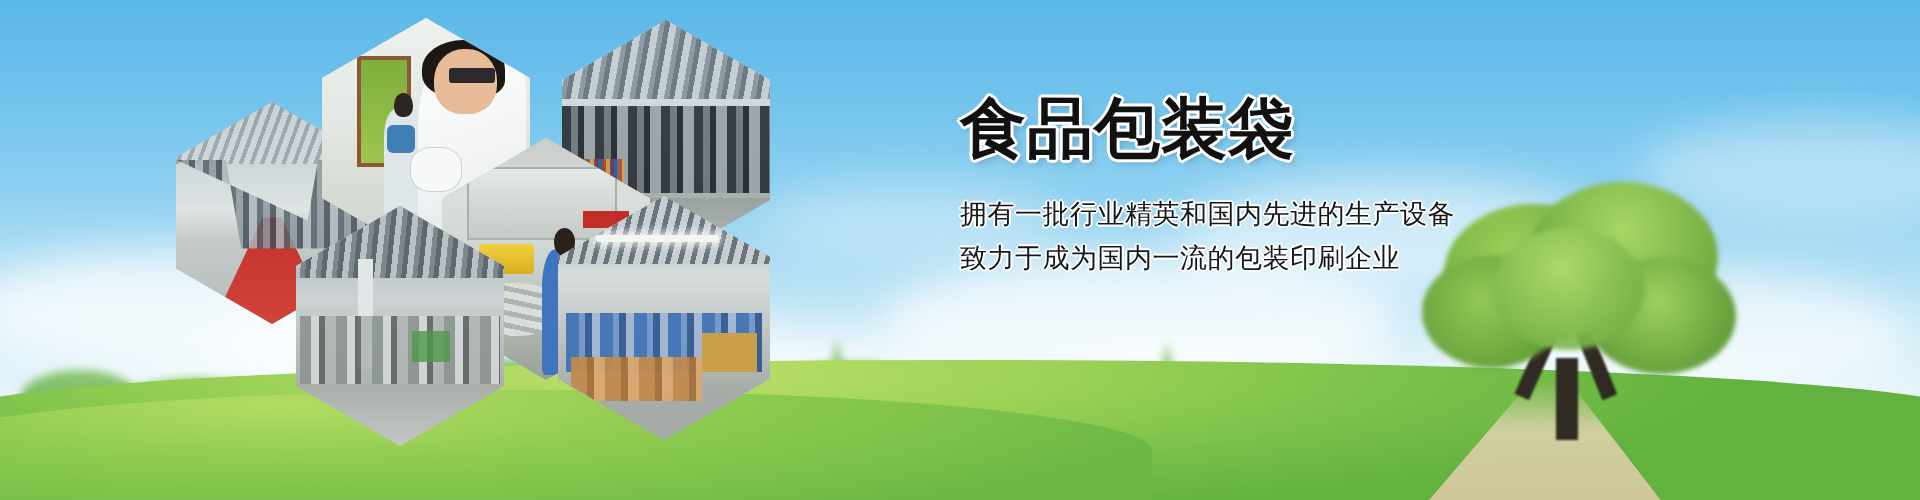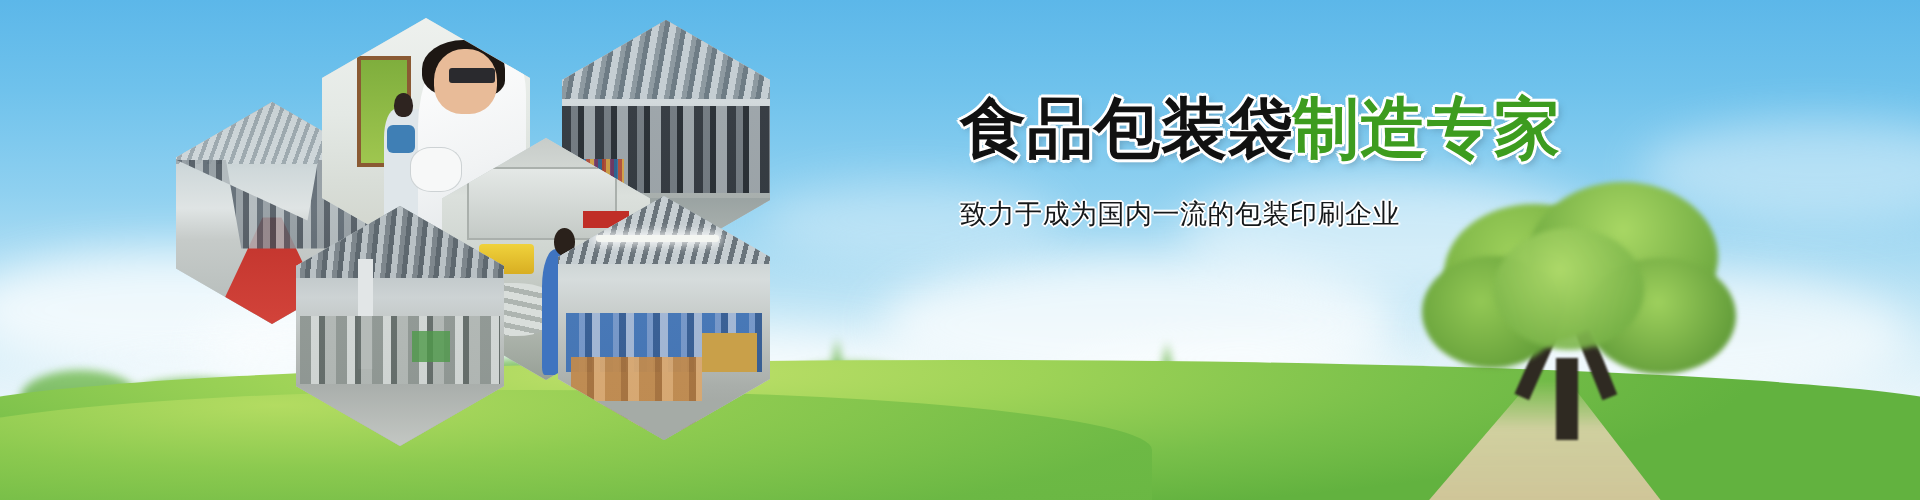--- a/index.html
+++ b/index.html
@@ -265,20 +265,20 @@
           <div class="boxes"></div>
           <div class="floor"></div>
         </div>
     </div>
 
   </div>
 
   <div class="textblock">
     <div class="headline">
       <span class="hl-black">食品包装袋</span>
-      <span class="hl-green">制造专家</span>
     </div>
     <div class="sublist">
+      <div class="subline">拥有一批行业精英和国内先进的生产设备</div>
       <div class="subline">致力于成为国内一流的包装印刷企业</div>
     </div>
   </div>
 
 </div>
 
 </body></html>

